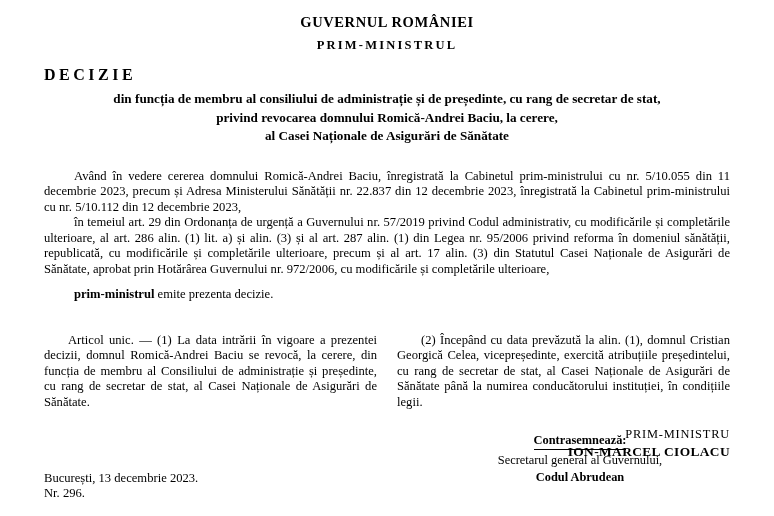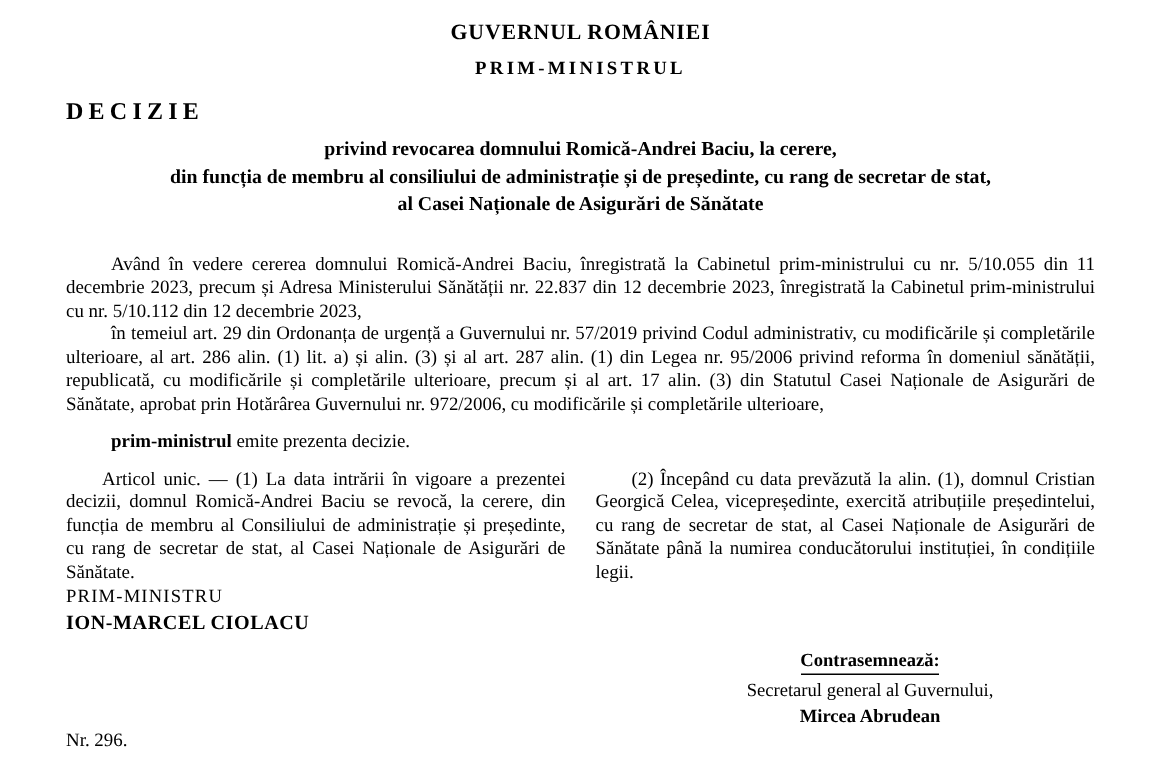--- a/index.html
+++ b/index.html
@@ -65,36 +65,37 @@
   .emite {
     margin-top: 9px;
     text-indent: 30px;
     font-size: 12.6px;
   }
   .emite b {
     font-weight: bold;
   }
   .cols {
     display: flex;
-    margin-top: 10px;
+    margin-top: 31px;
     gap: 20px;
   }
   .col {
     flex: 1;
     font-size: 12.6px;
     line-height: 15.6px;
     text-align: justify;
   }
   .col p {
     margin: 0;
     text-indent: 24px;
     text-align: justify;
   }
   .sign-block {
-    text-align: left;
+    margin-top: 16px;
+    text-align: right;
   }
   .sign-role {
     font-size: 12.4px;
     letter-spacing: 0.8px;
   }
   .sign-name {
     font-weight: bold;
     font-size: 13.4px;
     letter-spacing: 0.4px;
     margin-top: 2px;
@@ -133,22 +134,22 @@
 <body>
 
 <div class="page">
 
   <div class="hdr-org">GUVERNUL ROMÂNIEI</div>
   <div class="hdr-pm">PRIM-MINISTRUL</div>
 
   <div class="decizie">DECIZIE</div>
 
   <div class="subtitle">
+    <div>din funcția de membru al consiliului de administrație și de președinte, cu rang de secretar de stat,</div>
     <div>privind revocarea domnului Romică-Andrei Baciu, la cerere,</div>
-    <div>din funcția de membru al consiliului de administrație și de președinte, cu rang de secretar de stat,</div>
     <div>al Casei Naționale de Asigurări de Sănătate</div>
   </div>
 
   <div class="body-block">
     <p class="indent">Având în vedere cererea domnului Romică-Andrei Baciu, înregistrată la Cabinetul prim-ministrului cu nr. 5/10.055 din 11 decembrie 2023, precum și Adresa Ministerului Sănătății nr. 22.837 din 12 decembrie 2023, înregistrată la Cabinetul prim-ministrului cu nr. 5/10.112 din 12 decembrie 2023,</p>
     <p class="indent">în temeiul art. 29 din Ordonanța de urgență a Guvernului nr. 57/2019 privind Codul administrativ, cu modificările și completările ulterioare, al art. 286 alin. (1) lit. a) și alin. (3) și al art. 287 alin. (1) din Legea nr. 95/2006 privind reforma în domeniul sănătății, republicată, cu modificările și completările ulterioare, precum și al art. 17 alin. (3) din Statutul Casei Naționale de Asigurări de Sănătate, aprobat prin Hotărârea Guvernului nr. 972/2006, cu modificările și completările ulterioare,</p>
   </div>
 
   <div class="emite"><b>prim-ministrul</b><span> emite prezenta decizie.</span></div>
 
@@ -162,20 +163,21 @@
   </div>
 
   <div class="sign-block">
     <div class="sign-role">PRIM-MINISTRU</div>
     <div class="sign-name">ION-MARCEL CIOLACU</div>
   </div>
 
   <div class="countersign">
     <span class="cs-title">Contrasemnează:</span>
     <div class="cs-role">Secretarul general al Guvernului,</div>
-    <div class="cs-name">Mircea Abrudean</div>
+    <div class="cs-name">Codul Abrudean</div>
   </div>
 
   <div class="footer">
+    <div>București, 13 decembrie 2023.</div>
     <div>Nr. 296.</div>
   </div>
 
 </div>
 
 </body></html>

